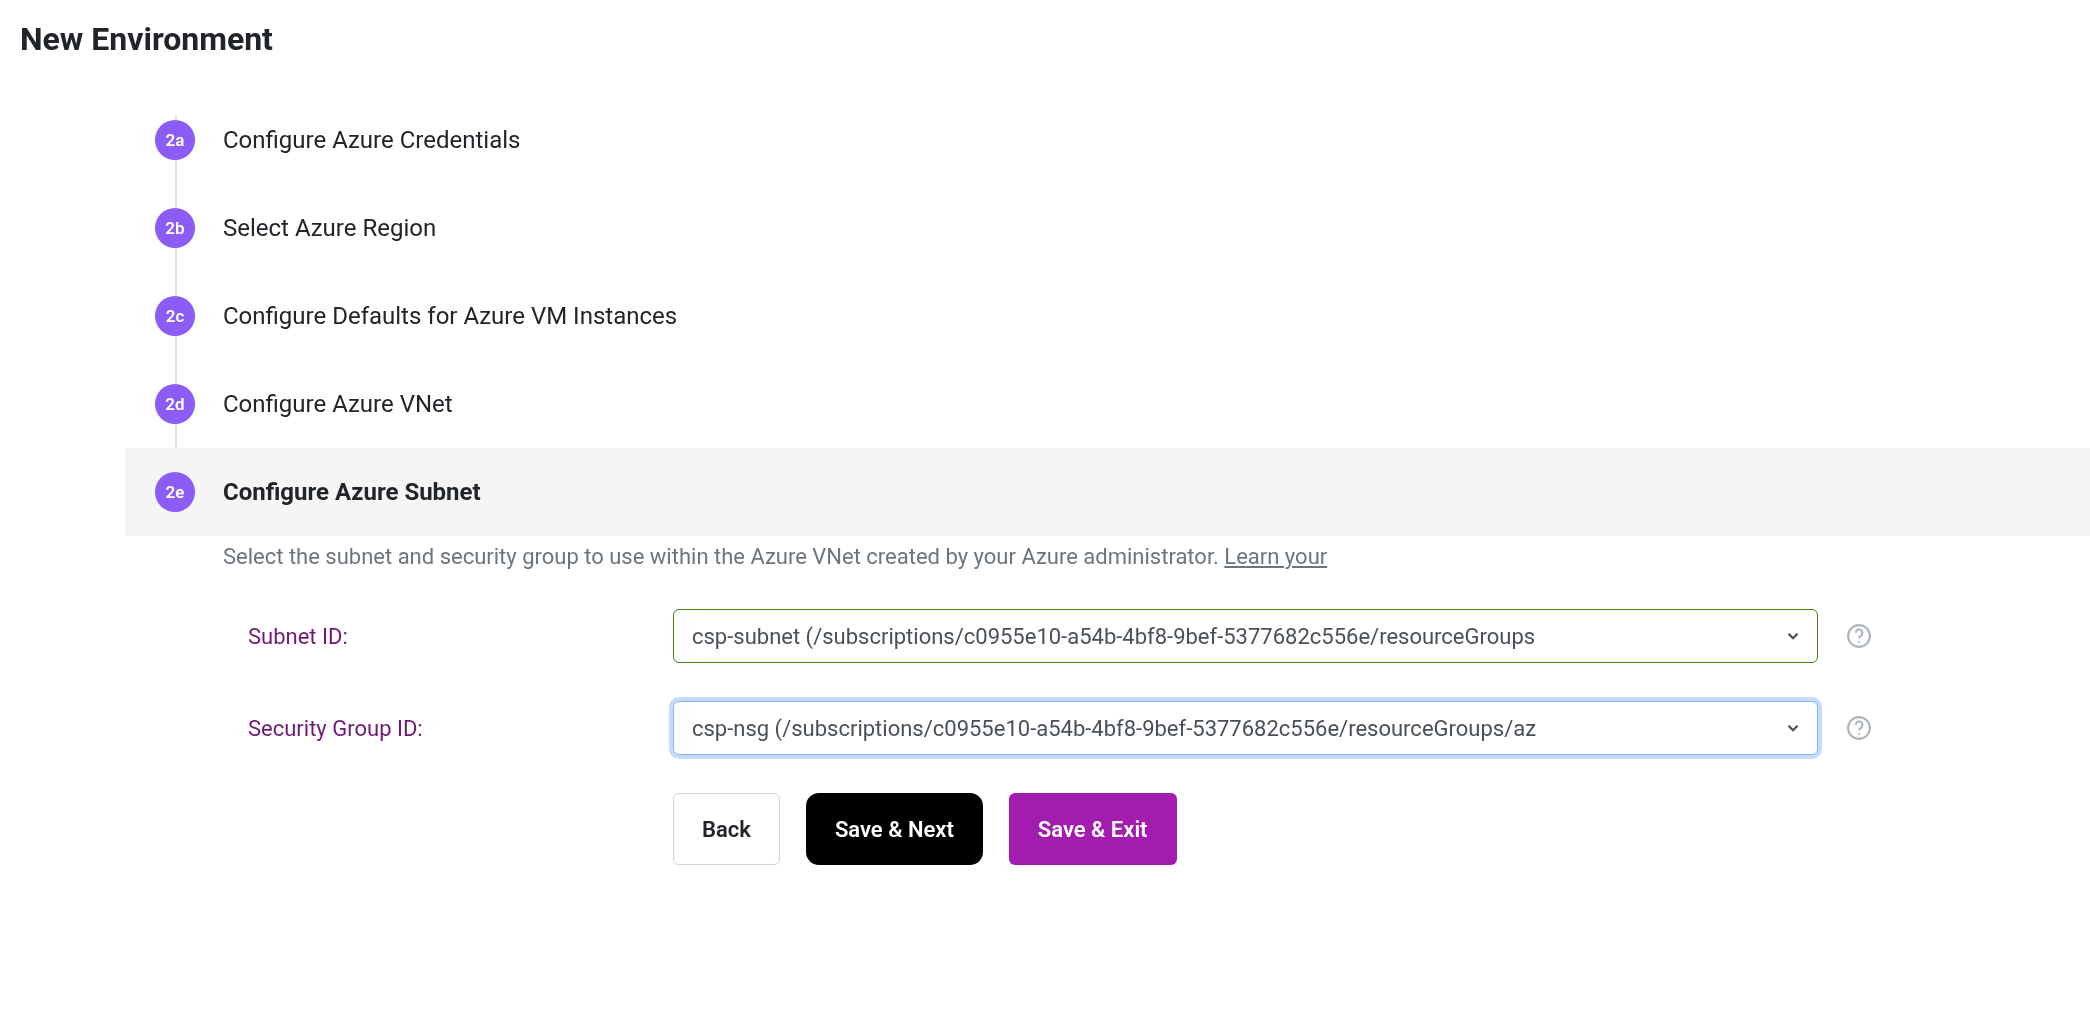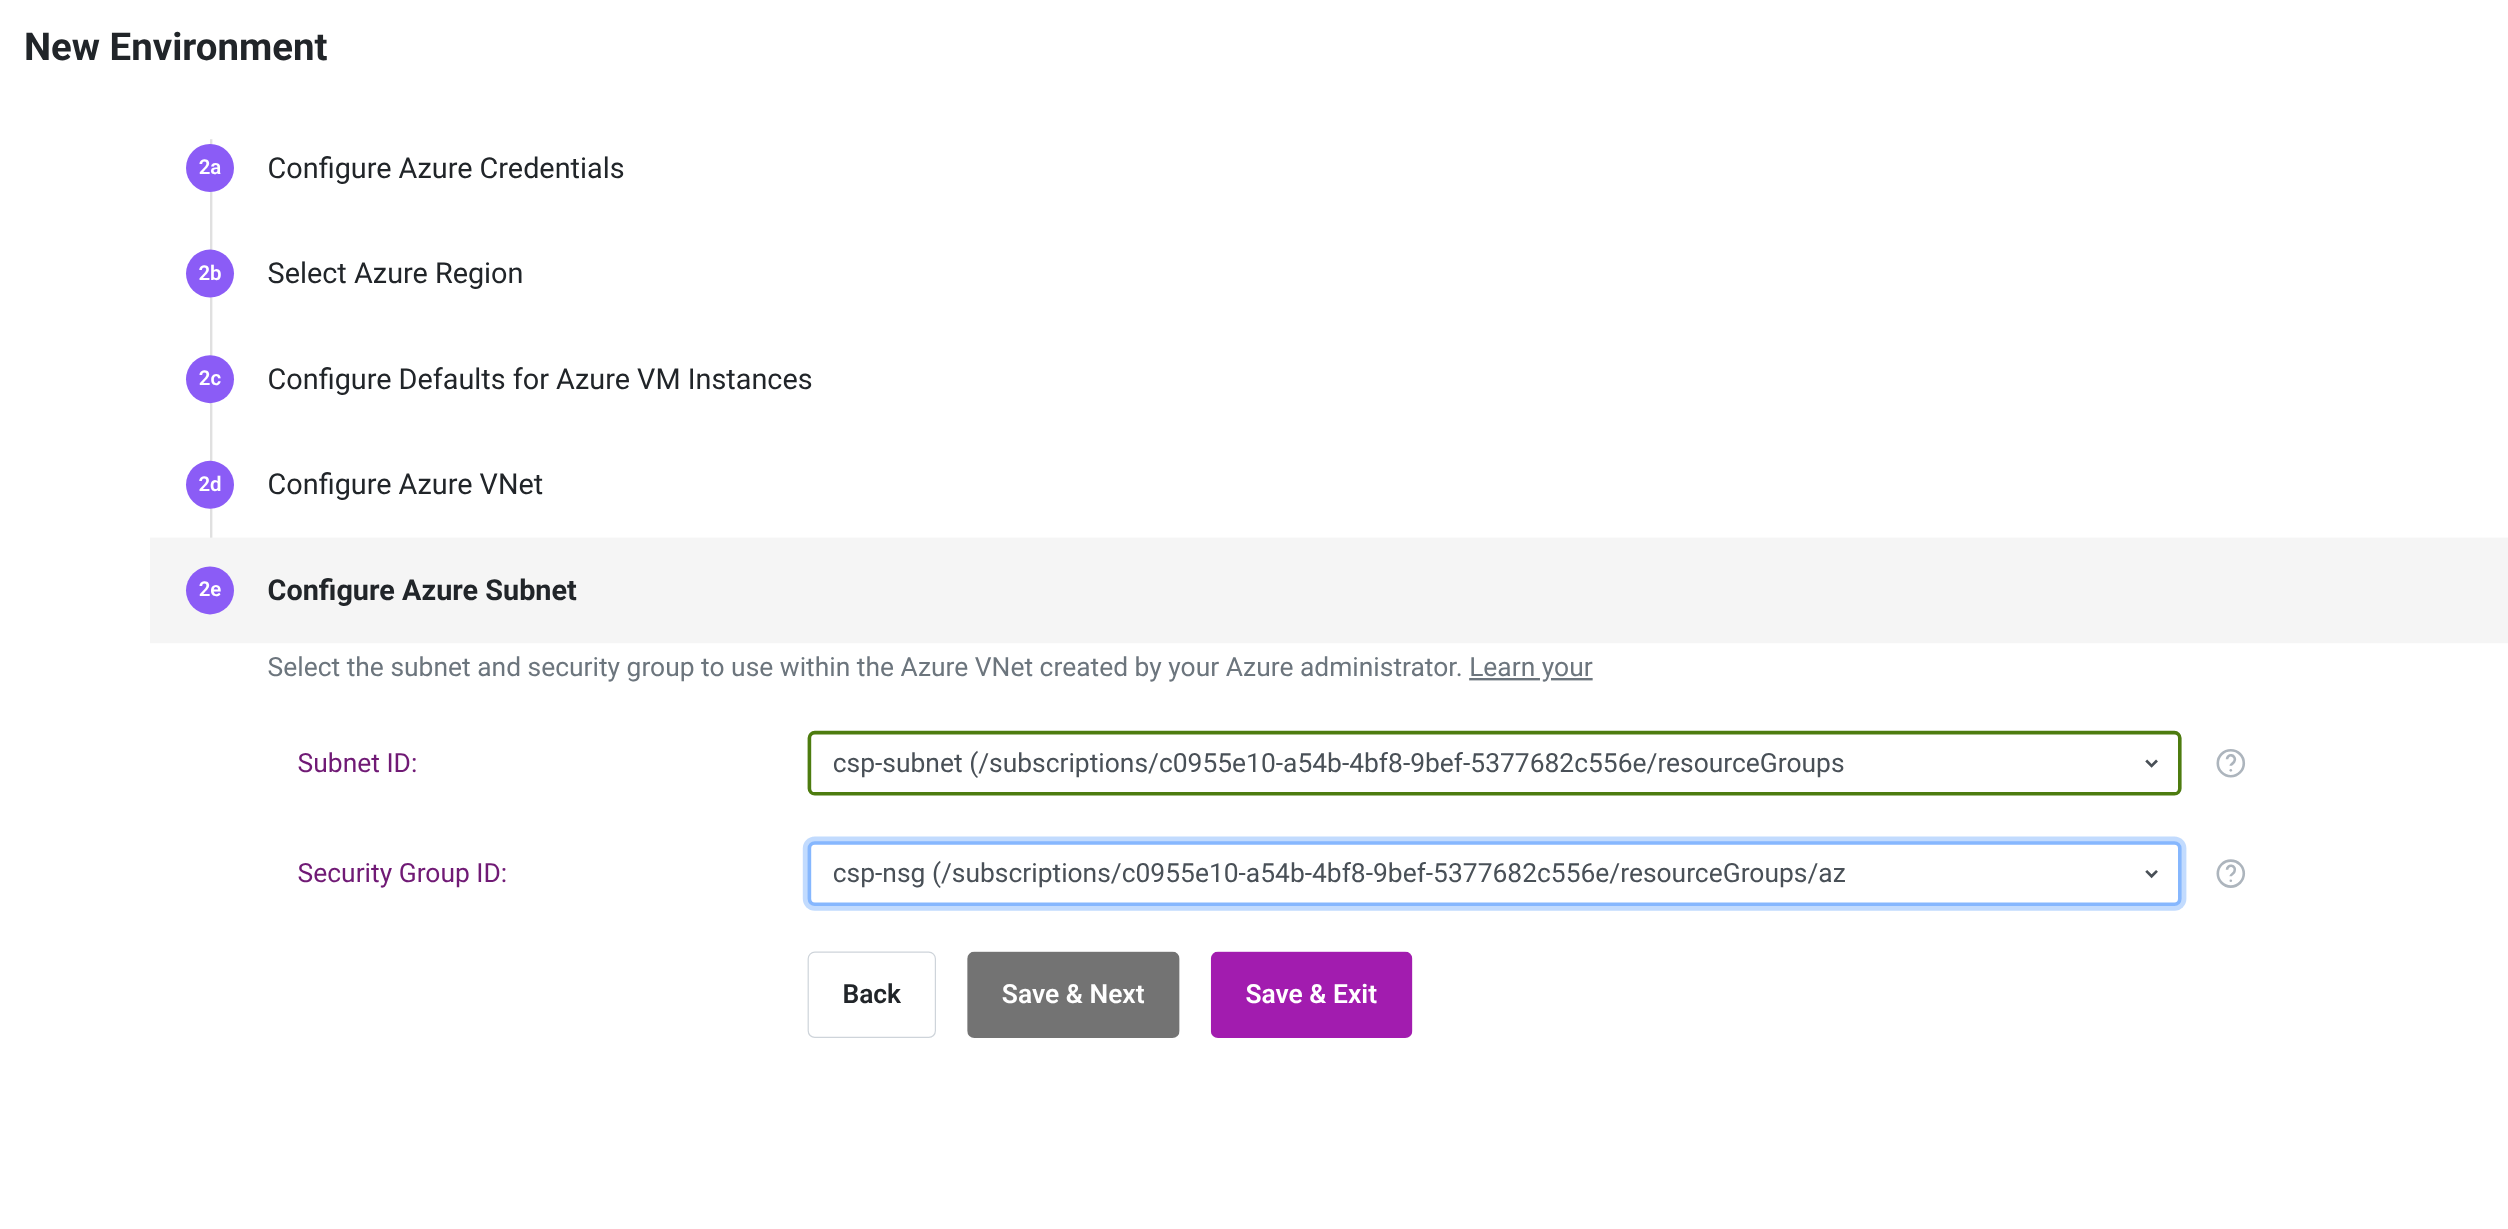--- a/index.html
+++ b/index.html
@@ -98,21 +98,21 @@
     .form-select-wrap {
       position: relative;
       display: flex;
       align-items: center;
     }
     .form-select {
       width: 1145px;
       height: 54px;
       font-size: 22px;
       padding: 0 40px 0 18px;
-      border: 3px solid #4d7c0f;
+      border: 1px solid #4d7c0f;
       border-radius: 6px;
       background: #fff;
       color: #495057;
       appearance: none;
       -webkit-appearance: none;
       font-family: inherit;
       overflow: hidden;
       text-overflow: ellipsis;
       white-space: nowrap;
     }
@@ -154,22 +154,23 @@
       display: inline-flex;
       align-items: center;
       justify-content: center;
     }
     .btn-outline {
       background: #fff;
       border-color: #ced4da;
       color: #212529;
     }
     .btn-primary {
-      background: #737373;
+      background: #000000;
       color: #fff;
+      border-radius: 13px;
     }
     .btn-dark {
       background: #a21caf;
       color: #fff;
     }
   </style>
 </head>
 <body>
 
 <h1 class="page-title">New Environment</h1>

